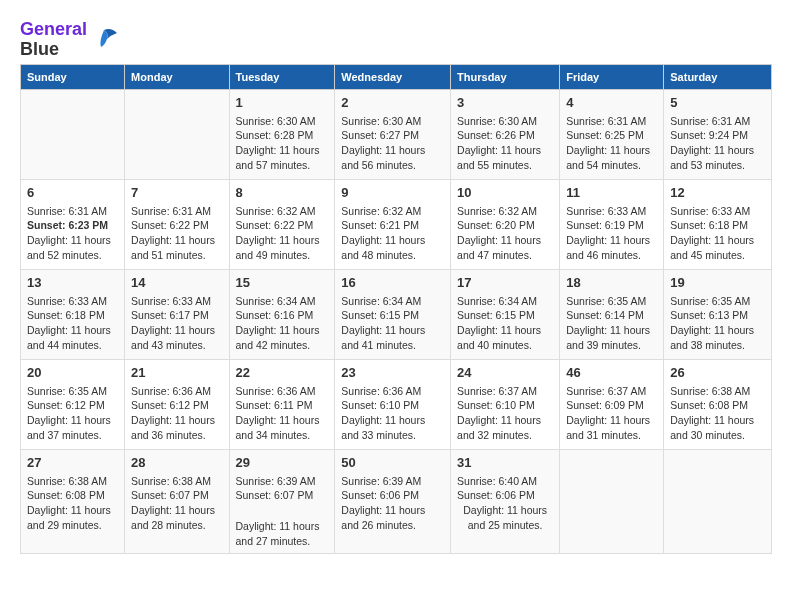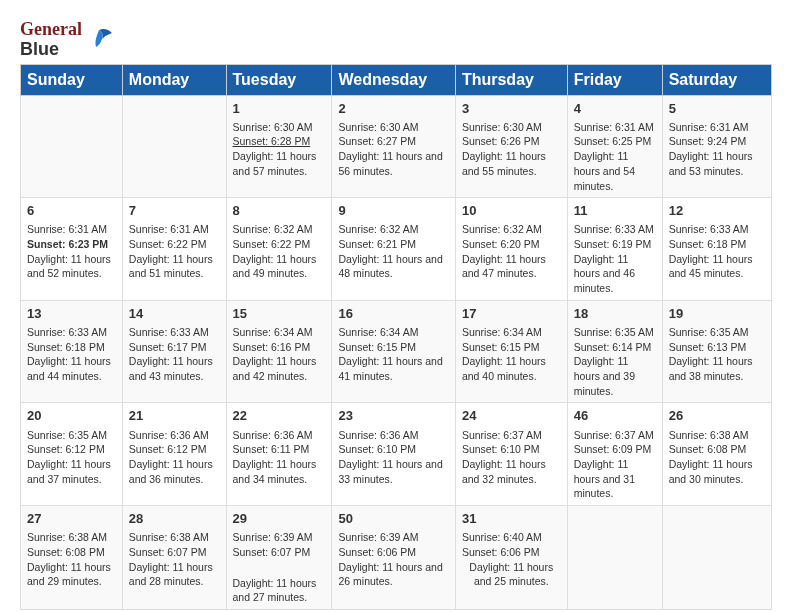--- a/index.html
+++ b/index.html
@@ -20,22 +20,21 @@
       display: flex;
       align-items: center;
     }
     .logo-text {
       font-size: 18px;
       font-weight: bold;
       color: #333;
       line-height: 1.1;
     }
     .logo-text span {
-      color: #7f1d1d;
-      font-family: Liberation Serif, serif;
+      color: #6d28d9;
     }
     .logo-bird {
       width: 30px;
       height: 30px;
       margin-left: 2px;
     }
     .title-block {
       text-align: right;
     }
     .month-title {
@@ -50,21 +49,21 @@
     table {
       width: 100%;
       border-collapse: collapse;
       font-size: 11px;
     }
     thead tr th {
       background-color: #1a5fa8;
       color: #fff;
       text-align: left;
       padding: 6px 6px;
-      font-size: 16px;
+      font-size: 11px;
       font-weight: bold;
       border: 1px solid #ccc;
     }
     tbody tr td {
       vertical-align: top;
       padding: 4px 6px;
       border: 1px solid #ddd;
       min-height: 80px;
       height: 90px;
       color: #333;
@@ -120,21 +119,21 @@
         <th>Saturday</th>
       </tr>
   </thead>
   <tbody id="calendar-body">
   <tr>
         <td class="empty"></td>
         <td class="empty"></td>
         <td>
           <span class="day-num">1</span>
           <span style="display: block;">Sunrise: 6:30 AM</span>
-          <span style="display: block; text-decoration: underline;">Sunset: 6:28 PM</span>
+          <span style="display: block;">Sunset: 6:28 PM</span>
           <span style="display: block;">Daylight: 11 hours and 57 minutes.</span>
         </td>
         <td>
           <span class="day-num">2</span>
           <span style="display: block;">Sunrise: 6:30 AM</span>
           <span style="display: block;">Sunset: 6:27 PM</span>
           <span style="display: block;">Daylight: 11 hours and 56 minutes.</span>
         </td>
         <td>
           <span class="day-num">3</span>

